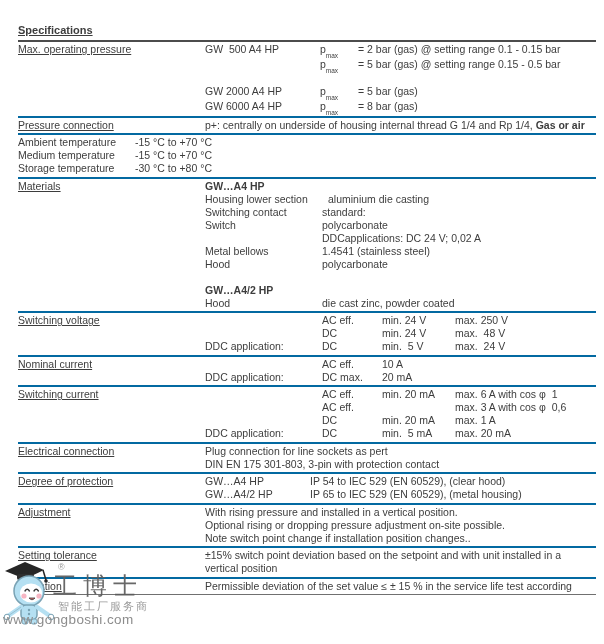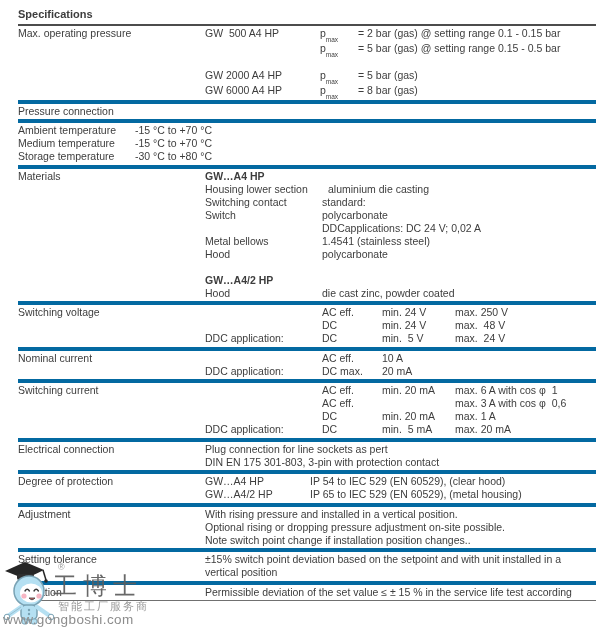--- a/index.html
+++ b/index.html
@@ -7,31 +7,32 @@
     position:relative;
     width:604px;height:644px;
     background:#ffffff;
     font-family:"Liberation Sans","DejaVu Sans",sans-serif;
     font-size:10.5px;
     color:#3d3d3d;
     overflow:hidden;
   }
   .spec-table{
     position:absolute;
-    left:18px;top:6px;
+    left:18px;top:22px;
     width:578px;
+    text-decoration:underline;
   }
   .table-title{
     font-weight:bold;
     font-size:11px;
     padding:2px 0 4px 0;
     border-bottom:2px solid #4c4c4c;
   }
   .table-body{ border-bottom:1px solid #707070; }
-  .table-body .row + .row{ border-top:4px solid #0369a1; }
+  .table-body .row + .row{ border-top:2px solid #0369a1; }
   .row{
     display:flex;
     padding:1px 0 1.5px 0;
   }
   .row-label{
     width:187px;
     flex:none;
     line-height:13px;
   }
   .row-content{
@@ -109,20 +110,23 @@
           <div class="row-content">
             <div class="line"><span class="cell" style="width: 115px;">GW  500 A4 HP</span><span class="cell" style="width: 38px;">p<sub>max</sub></span><span class="cell">= 2 bar (gas) @ setting range 0.1 - 0.15 bar</span></div>
             <div class="line"><span class="cell" style="width: 115px;"></span><span class="cell" style="width: 38px;">p<sub>max</sub></span><span class="cell">= 5 bar (gas) @ setting range 0.15 - 0.5 bar</span></div>
             <div class="line"></div>
             <div class="line"><span class="cell" style="width: 115px;">GW 2000 A4 HP</span><span class="cell" style="width: 38px;">p<sub>max</sub></span><span class="cell">= 5 bar (gas)</span></div>
             <div class="line"><span class="cell" style="width: 115px;">GW 6000 A4 HP</span><span class="cell" style="width: 38px;">p<sub>max</sub></span><span class="cell">= 8 bar (gas)</span></div>
           </div>
         </div>
         <div class="row">
           <div class="row-label">Pressure connection</div>
+          <div class="row-content">
+            <div class="line"><span class="cell">p+: centrally on underside of housing internal thread G 1/4 and Rp 1/4, </span><span class="cell bold">Gas or air</span></div>
+          </div>
         </div>
         <div class="row">
           <div class="row-content">
             <div class="line"><span class="cell" style="width: 117px;">Ambient temperature</span><span class="cell">-15 °C to +70 °C</span></div>
             <div class="line"><span class="cell" style="width: 117px;">Medium temperature</span><span class="cell">-15 °C to +70 °C</span></div>
             <div class="line"><span class="cell" style="width: 117px;">Storage temperature</span><span class="cell">-30 °C to +80 °C</span></div>
           </div>
         </div>
         <div class="row">
           <div class="row-label">Materials</div>

